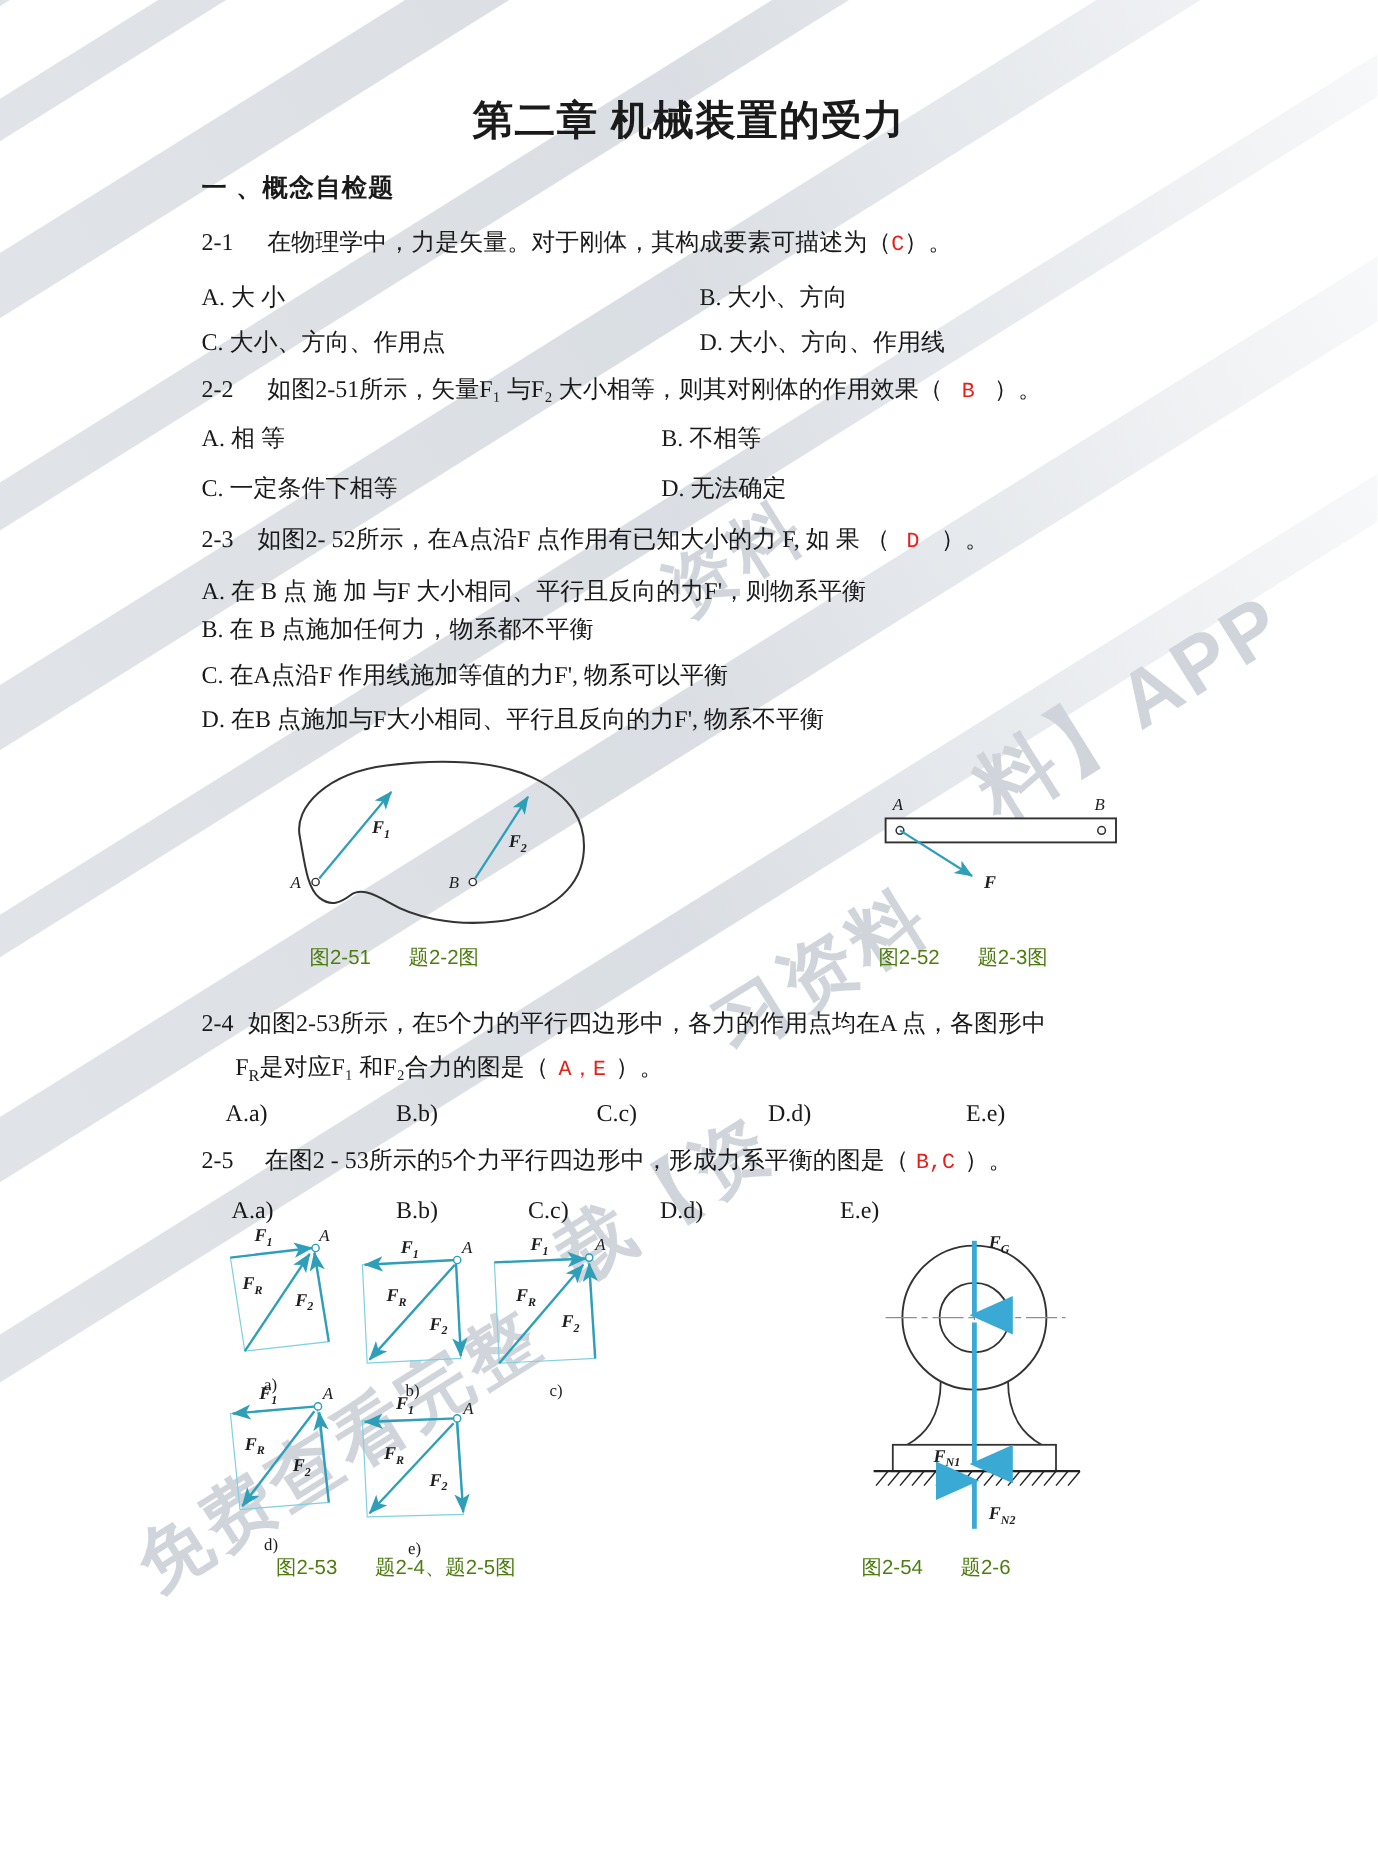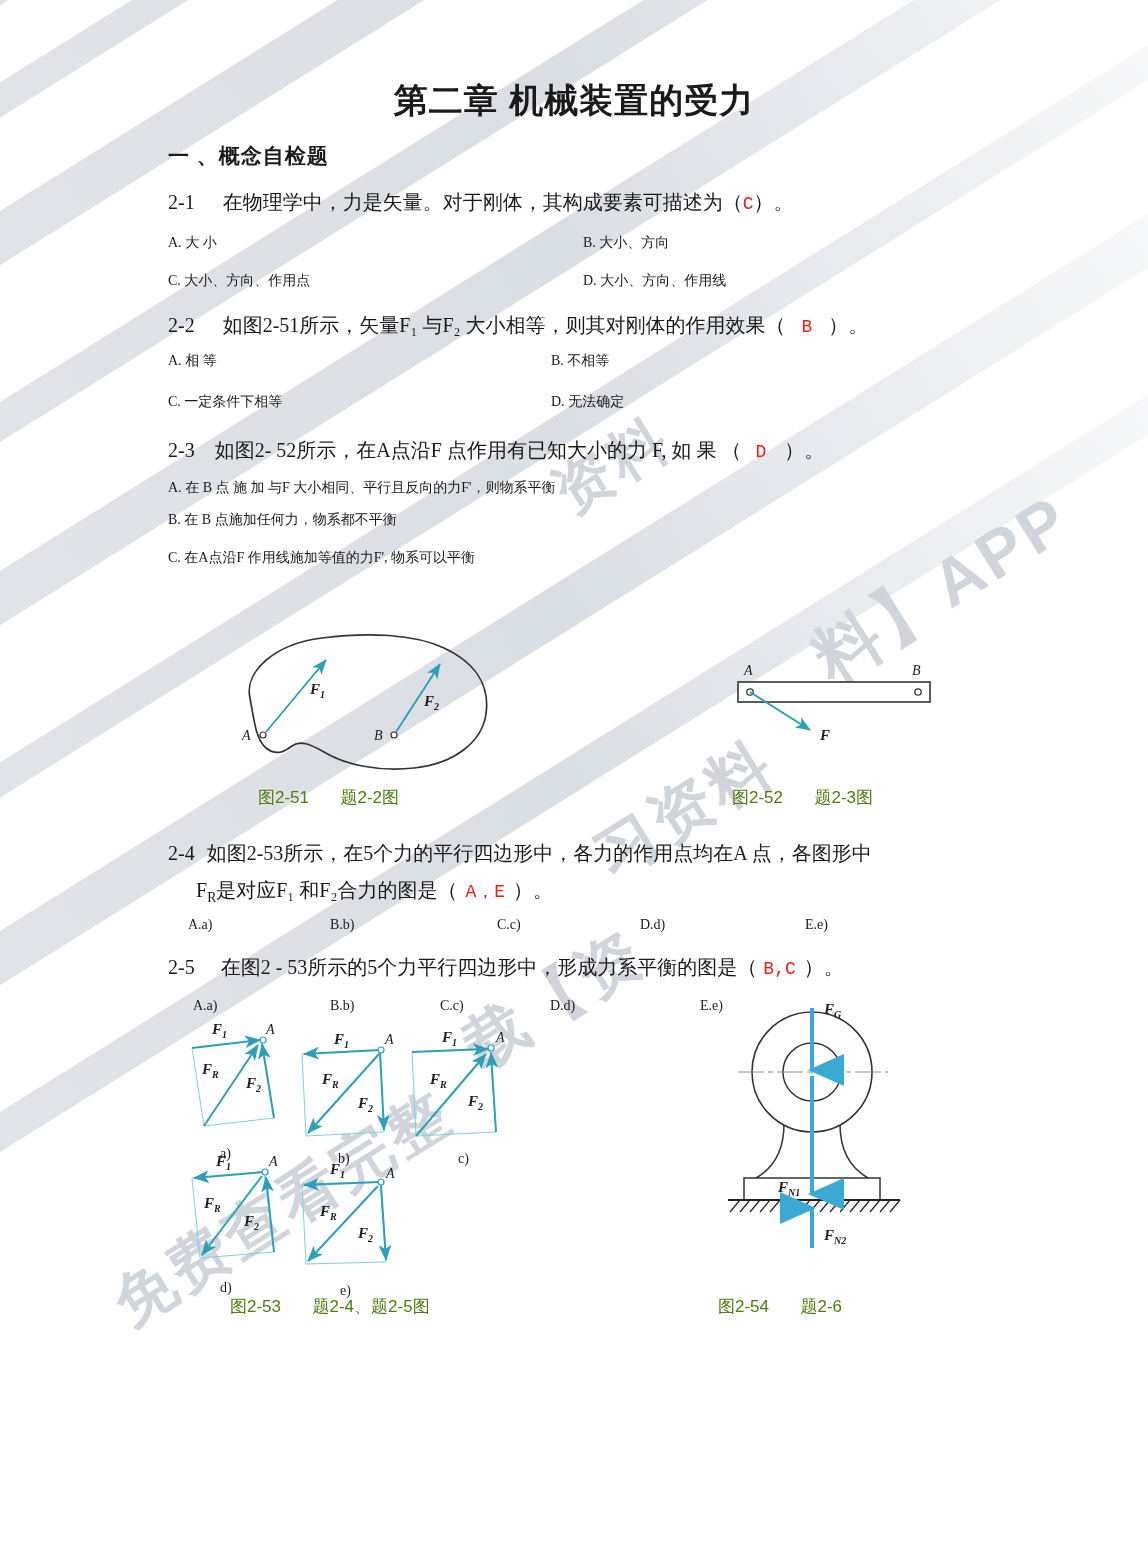--- a/index.html
+++ b/index.html
@@ -78,21 +78,21 @@
     white-space: nowrap;
     z-index: 3;
   }
   .ans {
     color: #e8201a;
     font-family: "Liberation Mono", monospace;
     font-size: 18px;
   }
   .opt {
     position: absolute;
-    font-size: 14px;
+    font-size: 20px;
     white-space: nowrap;
     z-index: 3;
   }
   .lbl {
     font-family: "Liberation Serif", serif;
   }
   sub { font-size: 0.68em; }
 
   
   .fig-cap {
@@ -203,20 +203,24 @@
     <span>在 B 点 施 加 与F 大小相同、平行且反向的力F'，则物系平衡</span>
   </div>
   <div class="opt" style="left:168px; top:511px;">
     <span>B.</span>
     <span>在 B 点施加任何力，物系都不平衡</span>
   </div>
   <div class="opt" style="left:168px; top:549px;">
     <span>C.</span>
     <span>在A点沿F 作用线施加等值的力F', 物系可以平衡</span>
   </div>
+  <div class="opt" style="left:168px; top:586px;">
+    <span>D.</span>
+    <span>在B 点施加与F大小相同、平行且反向的力F', 物系不平衡</span>
+  </div>
 
   <div class="fig" style="left:218px; top:622px;">
     <svg width="320" height="160" viewBox="0 0 320 160">
       <defs>
         <marker id="ahTeal" markerWidth="9" markerHeight="9" refX="7.5" refY="3.2" orient="auto">
           <path d="M0,0 L8,3.2 L0,6.4 L2,3.2 z" fill="#2f9fb9"></path>
         </marker>
       </defs>
 
       <path d="M32,76 C26,50 56,22 104,16 C150,10 196,12 226,26
@@ -369,21 +373,21 @@
       <text class="slabel" x="40" y="135">e)</text>
     </svg>
   </div>
 
   <div class="fig-cap" style="left:230px; top:1295px;">
     <span>图2-53</span>
     <span style="display:inline-block;width:22px;"></span>
     <span>题2-4、题2-5图</span>
   </div>
 
-  <div class="fig" style="left:700px; top:996px;">
+  <div class="fig" style="left:700px; top:1022px;">
     <svg width="230" height="270" viewBox="0 0 230 270">
       <defs>
         <marker id="ahBlueDown" markerWidth="10" markerHeight="10" refX="4" refY="8" orient="auto">
           <path d="M0,0 L8,0 L4,9 z" fill="#3aa9d4"></path>
         </marker>
         <marker id="ahBlueUp" markerWidth="10" markerHeight="10" refX="4" refY="8" orient="auto">
           <path d="M0,0 L8,0 L4,9 z" fill="#3aa9d4"></path>
         </marker>
       </defs>
 

